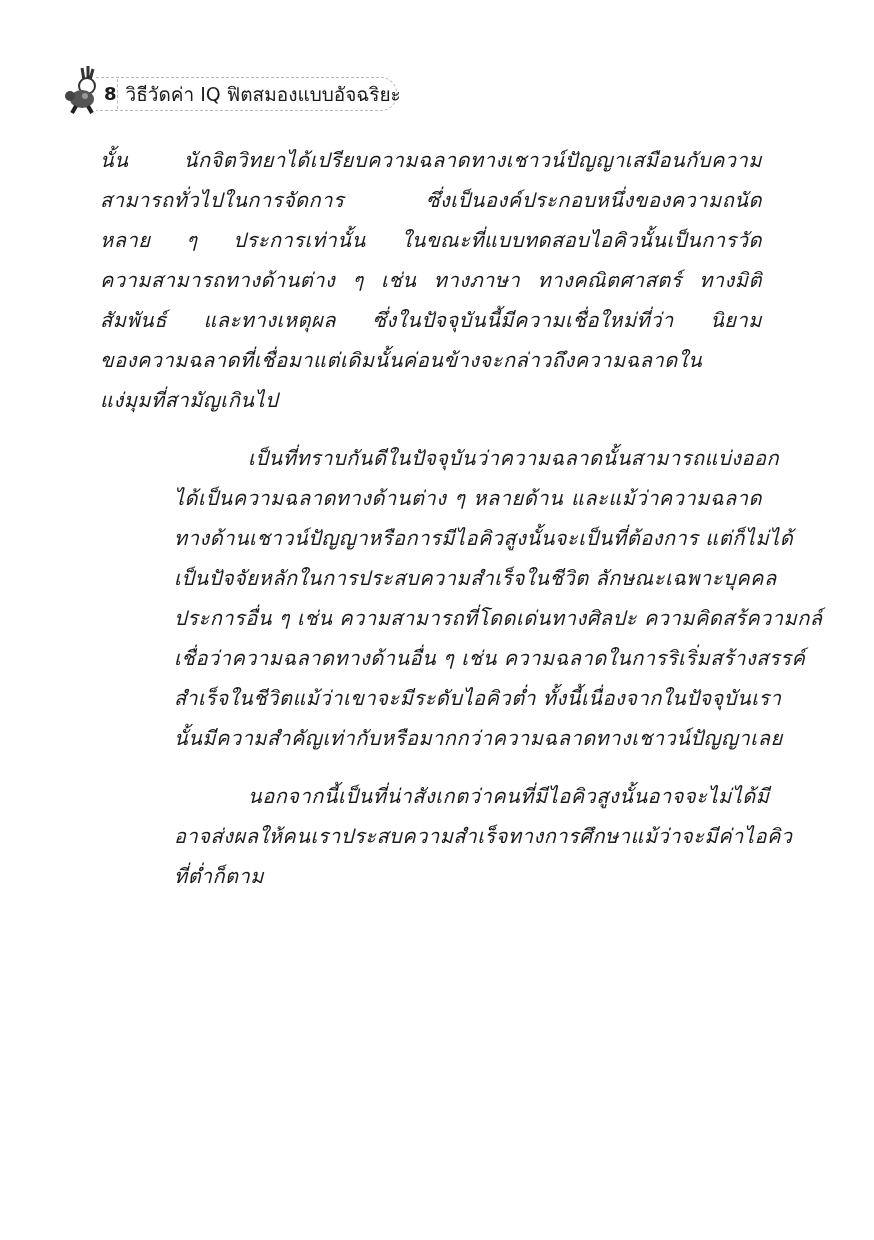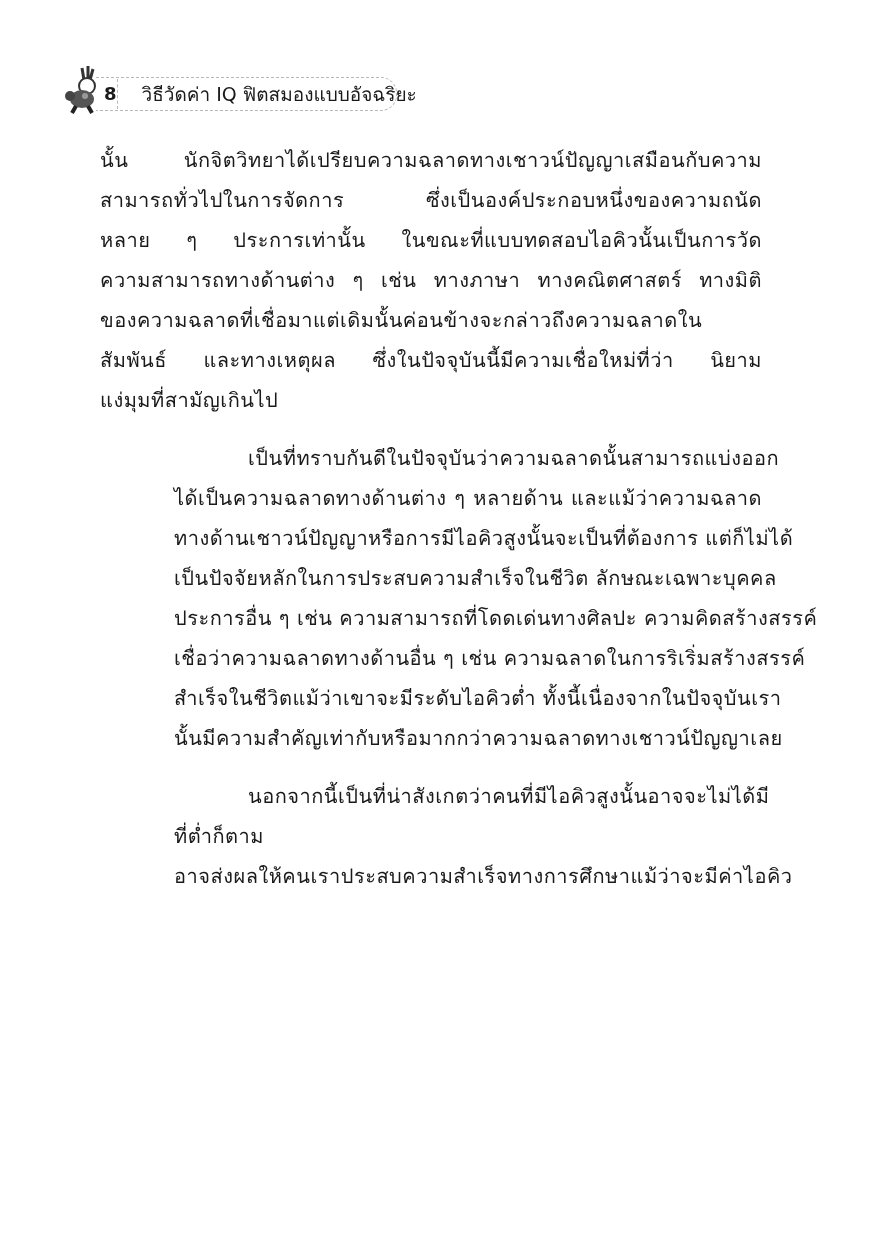--- a/index.html
+++ b/index.html
@@ -5,23 +5,23 @@
     html, body { margin:0; padding:0; background:#ffffff; }
     body { width:874px; height:1240px; position:relative; overflow:hidden;
            font-family:"DejaVu Sans", sans-serif; color:#1a1a1a; }
     .header { position:absolute; left:60px; top:66px; height:50px; width:340px; }
     .mascot { position:absolute; left:0; top:0; width:50px; height:50px; }
     .pill { position:absolute; left:36px; top:11px; width:300px; height:32px;
             border:1.5px dashed #b8b8b8; border-left:none; border-radius:0 16px 16px 0;
             display:flex; align-items:center; }
     .pagenum { width:34px; text-align:center; font-size:18px; font-weight:bold;
                border-right:1.5px dashed #b8b8b8; height:30px; line-height:30px; margin-left:8px; }
-    .title { margin-left:24px; font-size:19px; white-space:nowrap; }
+    .title { margin-left:8px; font-size:19px; white-space:nowrap; }
     .content { position:absolute; left:100px; top:140px; width:662px; }
-    .para { font-size:20px; line-height:40px; text-align:justify; margin:0 0 18px 0; letter-spacing:0.5px; }
+    .para { font-size:20px; line-height:40px; text-align:justify; margin:0 0 18px 0; letter-spacing:0.5px;font-style:italic; }
     .para.indent { text-indent:74px; }
     .line { display:block; text-align:justify; text-align-last:justify; white-space:nowrap; }
     .line.last { text-align-last:left; }
   </style>
 </head>
 <body>
 
 <div class="header">
   <svg class="mascot" viewBox="0 0 50 50">
     <path d="M22 2 L24 14 M28 0 L28 13 M33 3 L30 14" stroke="#333" stroke-width="3" fill="none"></path>
@@ -36,32 +36,32 @@
     <span class="title">วิธีวัดค่า IQ ฟิตสมองแบบอัจฉริยะ</span>
   </div>
 </div>
 
 <div class="content" id="content">
     <div class="para">
       <span class="line">นั้น นักจิตวิทยาได้เปรียบความฉลาดทางเชาวน์ปัญญาเสมือนกับความ</span>
       <span class="line">สามารถทั่วไปในการจัดการ ซึ่งเป็นองค์ประกอบหนึ่งของความถนัด</span>
       <span class="line">หลาย ๆ ประการเท่านั้น  ในขณะที่แบบทดสอบไอคิวนั้นเป็นการวัด</span>
       <span class="line">ความสามารถทางด้านต่าง ๆ เช่น ทางภาษา ทางคณิตศาสตร์ ทางมิติ</span>
+      <span class="line">สัมพันธ์ และทางเหตุผล ซึ่งในปัจจุบันนี้มีความเชื่อใหม่ที่ว่า นิยาม</span>
       <span class="line">ของความฉลาดที่เชื่อมาแต่เดิมนั้นค่อนข้างจะกล่าวถึงความฉลาดใน</span>
-      <span class="line">สัมพันธ์ และทางเหตุผล ซึ่งในปัจจุบันนี้มีความเชื่อใหม่ที่ว่า นิยาม</span>
       <span class="line last">แง่มุมที่สามัญเกินไป</span>
     </div>
     <div class="para indent">
       <span class="line" style="padding-left: 74px;">เป็นที่ทราบกันดีในปัจจุบันว่าความฉลาดนั้นสามารถแบ่งออก</span>
       <span class="line">ได้เป็นความฉลาดทางด้านต่าง ๆ หลายด้าน  และแม้ว่าความฉลาด</span>
       <span class="line">ทางด้านเชาวน์ปัญญาหรือการมีไอคิวสูงนั้นจะเป็นที่ต้องการ แต่ก็ไม่ได้</span>
       <span class="line">เป็นปัจจัยหลักในการประสบความสำเร็จในชีวิต ลักษณะเฉพาะบุคคล</span>
-      <span class="line">ประการอื่น ๆ เช่น ความสามารถที่โดดเด่นทางศิลปะ ความคิดสร้างสรรค์</span>
+      <span class="line">ประการอื่น ๆ เช่น ความสามารถที่โดดเด่นทางศิลปะ ความคิดสร้ความกล์</span>
       <span class="line">เชื่อว่าความฉลาดทางด้านอื่น ๆ เช่น ความฉลาดในการริเริ่มสร้างสรรค์</span>
       <span class="line">สำเร็จในชีวิตแม้ว่าเขาจะมีระดับไอคิวต่ำ  ทั้งนี้เนื่องจากในปัจจุบันเรา</span>
       <span class="line">นั้นมีความสำคัญเท่ากับหรือมากกว่าความฉลาดทางเชาวน์ปัญญาเลย</span>
     </div>
     <div class="para indent">
       <span class="line" style="padding-left: 74px;">นอกจากนี้เป็นที่น่าสังเกตว่าคนที่มีไอคิวสูงนั้นอาจจะไม่ได้มี</span>
+      <span class="line">อาจส่งผลให้คนเราประสบความสำเร็จทางการศึกษาแม้ว่าจะมีค่าไอคิว</span>
       <span class="line last">ที่ต่ำก็ตาม</span>
-      <span class="line">อาจส่งผลให้คนเราประสบความสำเร็จทางการศึกษาแม้ว่าจะมีค่าไอคิว</span>
     </div>
   </div>
 
 </body></html>

